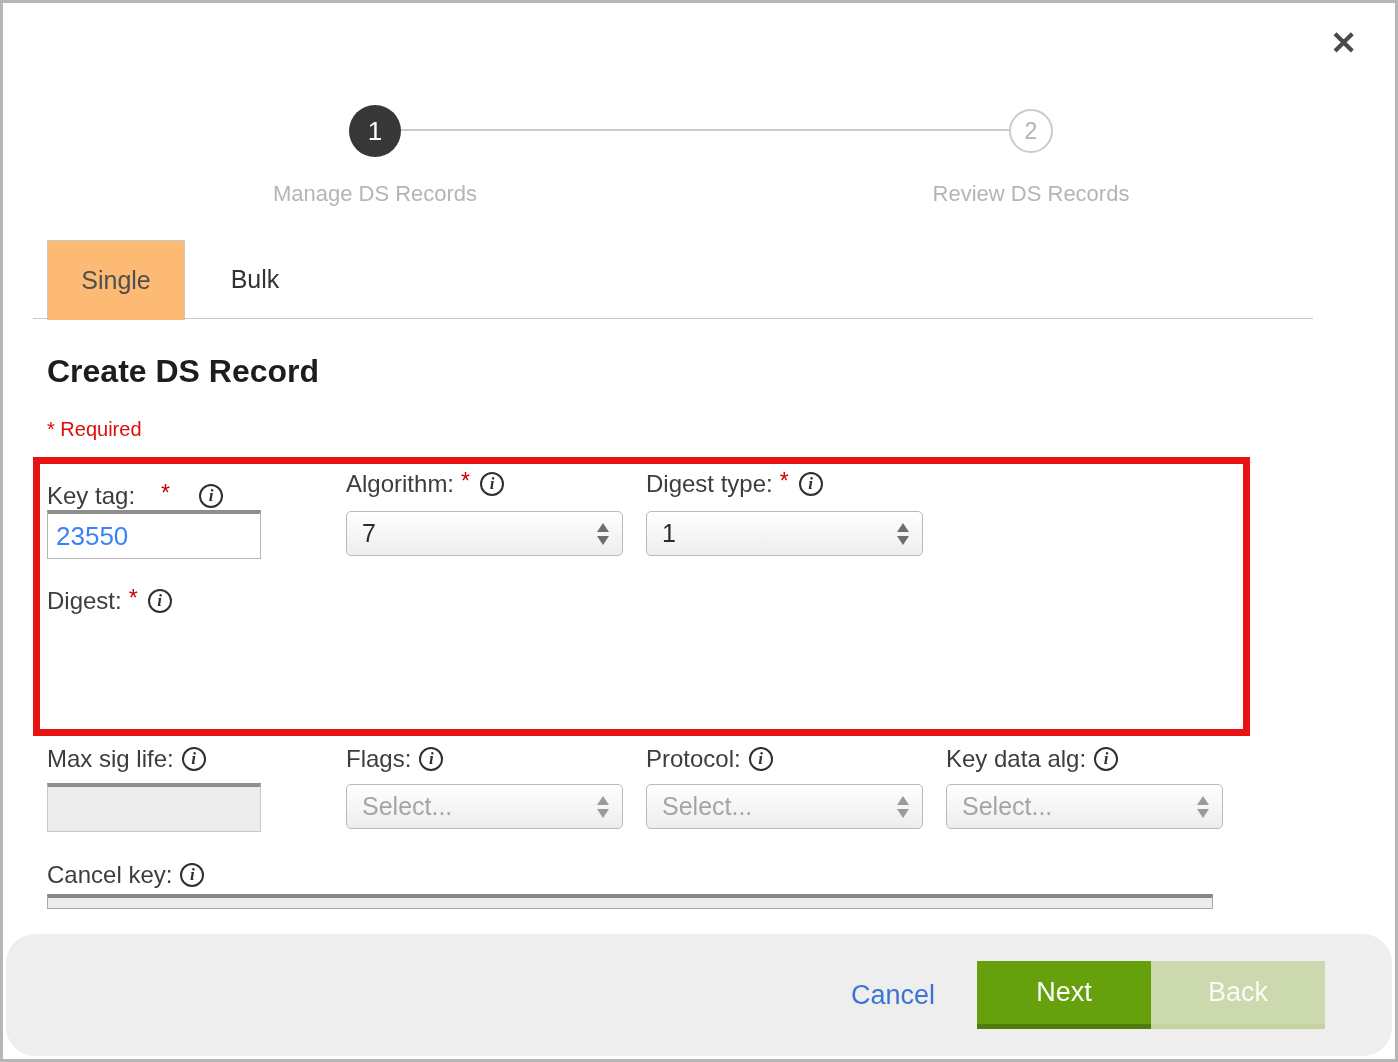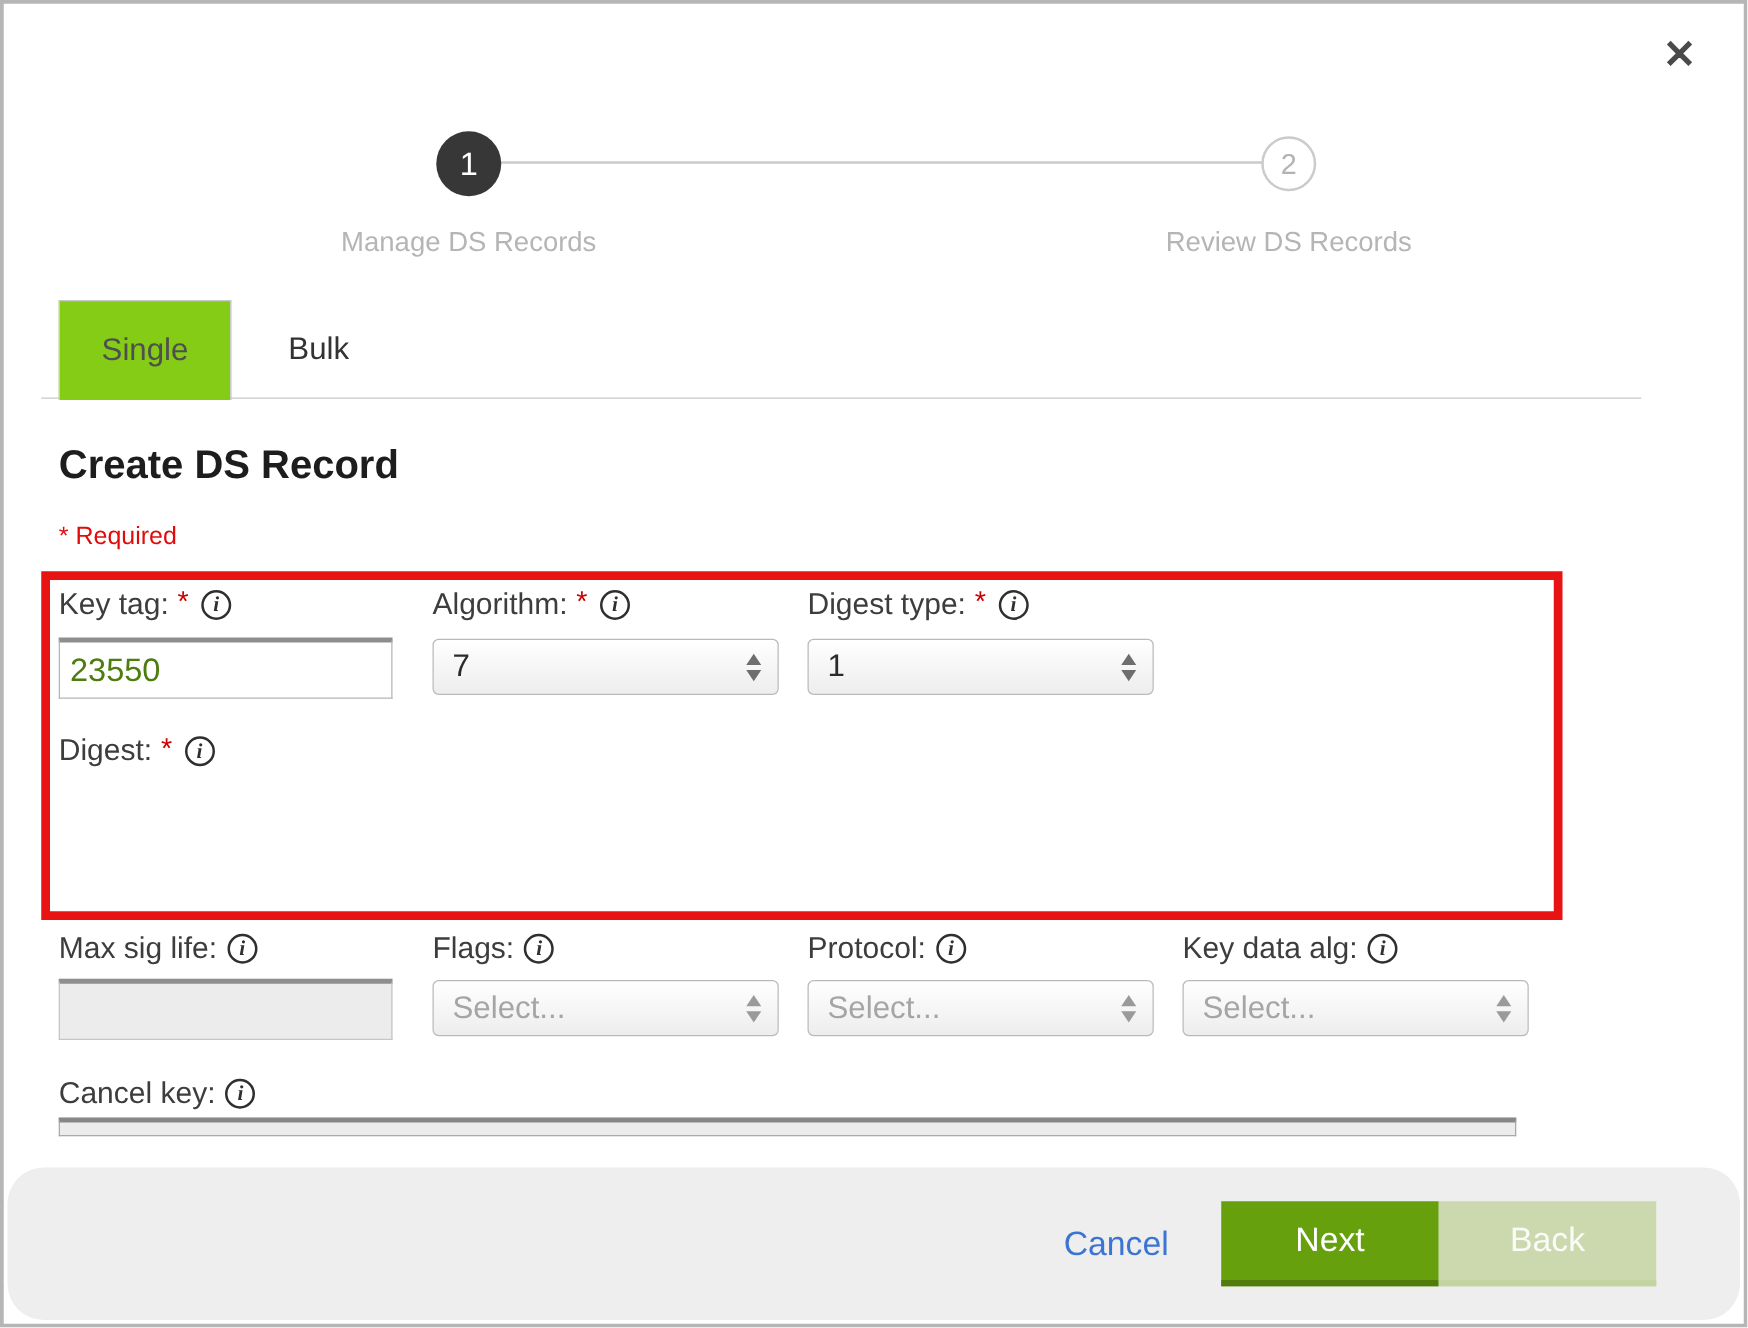--- a/index.html
+++ b/index.html
@@ -21,21 +21,21 @@
                    background:#fff; border:2px solid #cbcbcb; border-radius:50%; color:#b3b3b3;
                    font-size:23px; text-align:center; line-height:40px; z-index:2; }
   .step-label { position:absolute; top:178px; width:320px; text-align:center;
                 color:#b5b5b5; font-size:22px; }
   .step-label.one { left:212px; }
   .step-label.two { left:868px; }
 
   
   .tabs { position:absolute; left:30px; top:237px; width:1280px; height:79px;
           border-bottom:1px solid #c9c9c9; }
-  .tab-single { position:absolute; left:14px; top:0; width:138px; height:80px; background:#84cc16;
+  .tab-single { position:absolute; left:14px; top:0; width:138px; height:80px; background:#fdba74;
                 border:1px solid #c9c9c9; border-bottom:none; text-align:center;
                 line-height:78px; font-size:25px; color:#4f4f4f; z-index:2; cursor:pointer; }
   .tab-bulk { position:absolute; left:152px; top:0; width:140px; height:78px; text-align:center;
               line-height:78px; font-size:25px; color:#333; cursor:pointer; }
 
   .page-title { position:absolute; left:44px; top:350px; font-size:32px; font-weight:bold; color:#1d1d1d; }
   .required-note { position:absolute; left:44px; top:415px; font-size:20px; color:#e00b0b; }
 
   
   .highlight-box { position:absolute; left:30px; top:454px; width:1217px; height:279px;
@@ -43,23 +43,23 @@
 
   
   .f-label { position:absolute; display:flex; align-items:center; font-size:24px; color:#3d3d3d; height:30px; }
   .req-star { color:#cc0000; font-size:23px; margin-left:7px; margin-right:2px; position:relative; top:-3px; }
   .info-icon { display:inline-block; width:24px; height:24px; border:2px solid #2f2f2f; border-radius:50%;
                margin-left:8px; text-align:center; font-family:"Liberation Serif", serif;
                font-style:italic; font-weight:bold; font-size:17px; line-height:20px; color:#2f2f2f;
                flex:none; cursor:pointer; }
 
   
-  .txt-input { position:absolute; width:267px; height:49px; background:#fff;
+  .txt-input { position:absolute; width:214px; height:49px; background:#fff;
                border:1px solid #b5b5b5; border-top:4px solid #8e8e8e;
-               font-family:"Liberation Sans", sans-serif; font-size:26px; color:#4d7c0f;
+               font-family:"Liberation Sans", sans-serif; font-size:26px; color:#3b82f6;
                padding:0 8px; }
   .txt-input.disabled { background:#ececec; border-color:#c6c6c6; border-top-color:#8e8e8e; }
 
   
   .sel { position:absolute; width:277px; height:45px; border:1px solid #b9b9b9; border-radius:5px;
          background:linear-gradient(#ffffff, #ededed); display:flex; align-items:center;
          padding:0 40px 0 15px; font-size:25px; color:#2b2b2b; cursor:pointer; }
   .sel.placeholder { color:#a5a5a5; }
   .sel-arrows { position:absolute; right:13px; top:50%; transform:translateY(-50%);
                 display:flex; flex-direction:column; gap:4px; }
@@ -106,21 +106,21 @@
   <div class="tabs">
     <div class="tab-single">Single</div>
     <div class="tab-bulk">Bulk</div>
   </div>
 
   <div class="page-title">Create DS Record</div>
   <div class="required-note">* Required</div>
 
   <div class="highlight-box"></div>
 
-  <div class="f-label" style="left:44px; top:466px;">
+  <div class="f-label" style="left:44px; top:478px;gap:19px;">
     <span>Key tag:</span>
       <span class="req-star">*</span>
       <span class="info-icon">i</span>
   </div>
   <div class="f-label" style="left:343px; top:466px;">
     <span>Algorithm:</span>
       <span class="req-star">*</span>
       <span class="info-icon">i</span>
   </div>
   <div class="f-label" style="left:643px; top:466px;">

